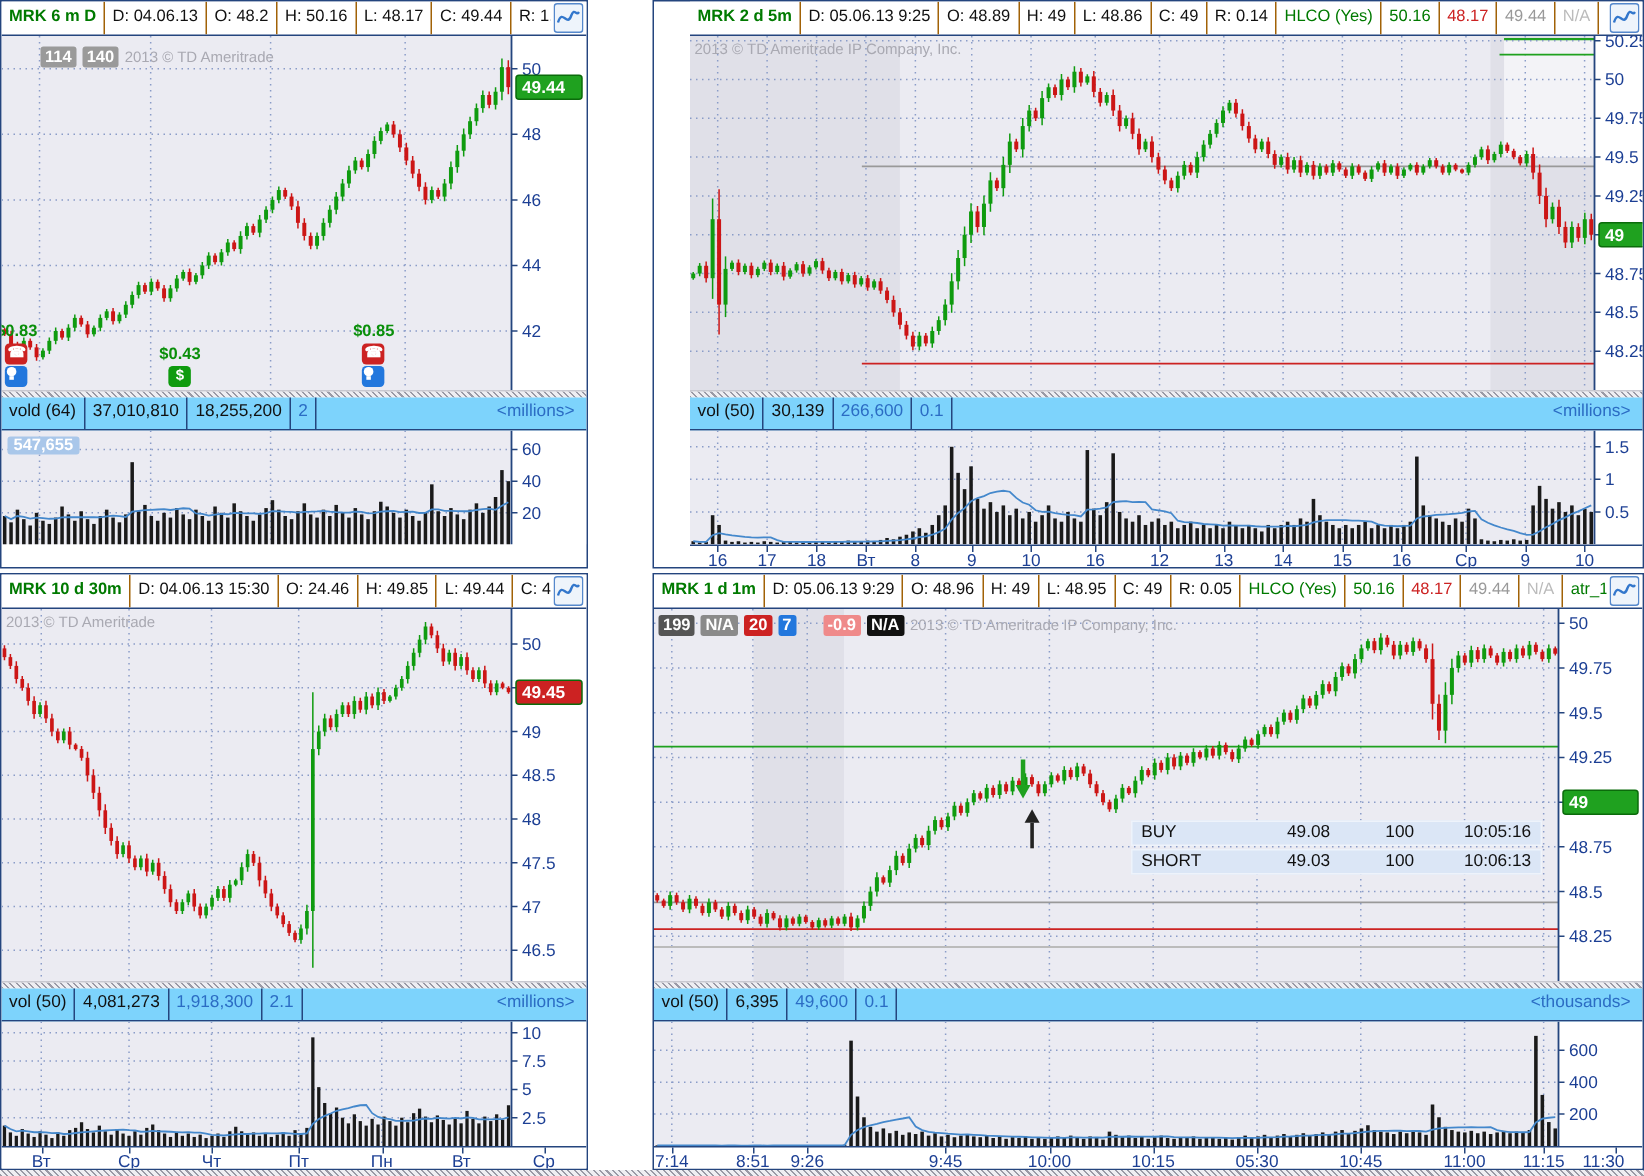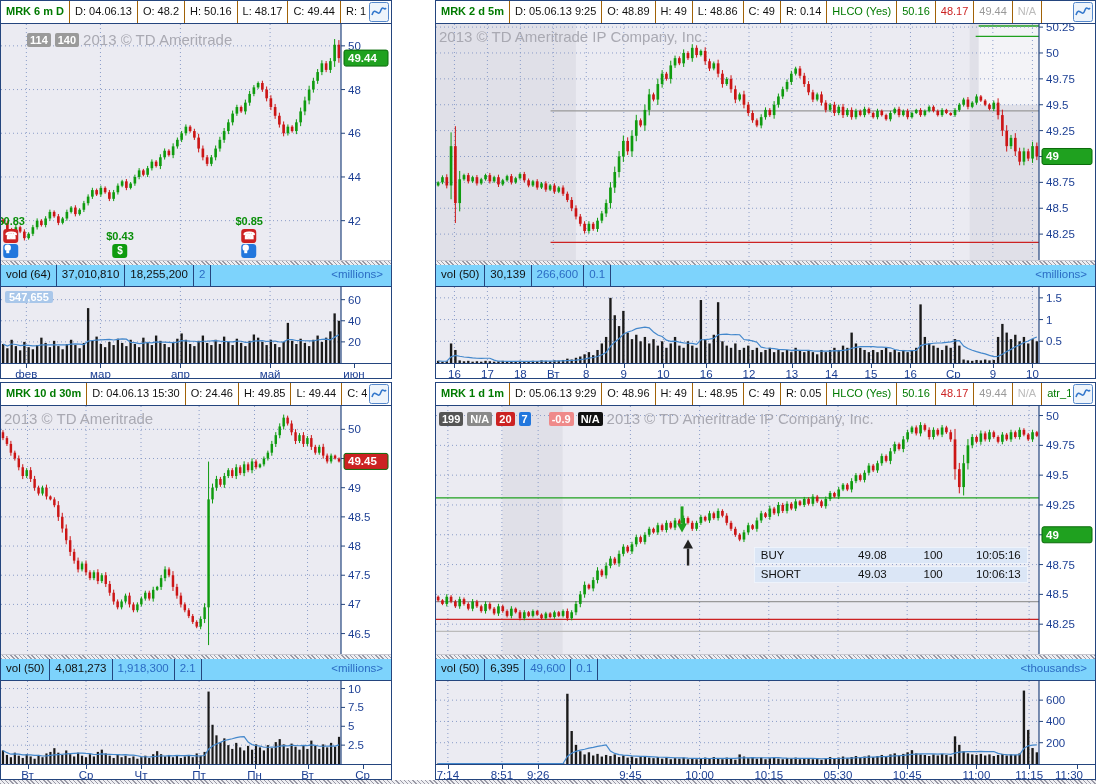--- a/index.html
+++ b/index.html
@@ -14,21 +14,21 @@
   .splitter{height:4px;background:repeating-linear-gradient(45deg,#9a9aa6 0 1px,#eeeef2 1px 3px);border-top:1px solid #c8c8d0;}
   .volhdr{display:flex;height:21px;border-bottom:1px solid #24457e;background:#7dd3fc;align-items:stretch;}
   .vcell{flex:none;white-space:nowrap;padding:0 5px;line-height:19px;font-size:11.5px;color:#111;border-right:1px solid #24457e;}
   .vcell.blue{color:#2b6cc4;}
   .vunit{flex:1;text-align:right;padding:0 8px;line-height:19px;font-size:11.5px;color:#2b6cc4;}
   .taxis{position:relative;height:20px;border-top:1px solid #24457e;background:#fff;}
   .tlabel{position:absolute;top:4px;transform:translateX(-50%);font-size:11.5px;color:#1c3f94;white-space:nowrap;}
   .ttick{position:absolute;top:0;width:1px;height:4px;background:#24457e;}
   .ov{position:absolute;display:flex;align-items:center;gap:4px;}
   .badge{font-size:11px;font-weight:bold;color:#fff;padding:0 3px;border-radius:2px;line-height:14px;}
-  .wmark{font-size:15px;color:#a9a9b2;white-space:nowrap;}
+  .wmark{font-size:10px;color:#a9a9b2;white-space:nowrap;}
   .evt{position:absolute;text-align:center;transform:translateX(-50%);}
   .evt .lbl{font-size:11px;font-weight:bold;color:#0a8f0a;margin-bottom:2px;white-space:nowrap;}
   .evt .ic{width:15px;height:14px;border-radius:3px;margin:1px auto 0;color:#fff;font-size:10px;line-height:14px;text-align:center;font-weight:bold;}
   .trtable{position:absolute;font-size:11.5px;color:#111;}
   .trrow{display:flex;margin-bottom:2px;background:#dbe6f6;border:1px solid #eef3fb;}
   .trrow span{padding:0 6px;line-height:15px;}
   .volbadge{position:absolute;left:4px;top:4px;background:#a9c7ea;color:#fff;font-weight:bold;font-size:11px;padding:0 4px;border-radius:2px;}
   .hatch{position:absolute;left:0;top:780px;width:1096px;height:4px;background:repeating-linear-gradient(45deg,#9a9aa6 0 1px,#eeeef2 1px 3px);}
   svg{display:block;}
 </style>
@@ -373,34 +373,22 @@
         <line x1="340" y1="0" x2="340" y2="76" stroke="#24457e" stroke-width="1.2"></line>
         <line x1="340" y1="12.666666666666664" x2="344" y2="12.666666666666664" stroke="#24457e"></line>
         <text x="347" y="16.666666666666664" font-size="11.5" font-family="Liberation Sans" fill="#1c3f94">60</text>
         <line x1="340" y1="33.77777777777778" x2="344" y2="33.77777777777778" stroke="#24457e"></line>
         <text x="347" y="37.77777777777778" font-size="11.5" font-family="Liberation Sans" fill="#1c3f94">40</text>
         <line x1="340" y1="54.888888888888886" x2="344" y2="54.888888888888886" stroke="#24457e"></line>
         <text x="347" y="58.888888888888886" font-size="11.5" font-family="Liberation Sans" fill="#1c3f94">20</text>
       </svg>
       <div class="volbadge">547,655</div>
     </div>
-    <div class="taxis">
-      <div class="ttick" style="left: 25.35px;"></div>
-      <div class="tlabel" style="left: 25.35px;">фев</div>
-      <div class="ttick" style="left: 99.45px;"></div>
-      <div class="tlabel" style="left: 99.45px;">мар</div>
-      <div class="ttick" style="left: 179.4px;"></div>
-      <div class="tlabel" style="left: 179.4px;">апр</div>
-      <div class="ttick" style="left: 269.1px;"></div>
-      <div class="tlabel" style="left: 269.1px;">май</div>
-      <div class="ttick" style="left: 352.95px;"></div>
-      <div class="tlabel" style="left: 352.95px;">июн</div>
-    </div>
   </div>
-<div id="p-tr" class="panel" style="left: 435px; top: 0px; width: 661px; height: 379px;">
+<div id="p-tr" class="panel" style="left: 435px; top: 0px; width: 661px; height: 379px; padding-left: 24px;">
     <div class="hdr">
       <div class="hdr-cells">
         <div class="hcell sym">MRK 2 d 5m</div>
         <div class="hcell">D: 05.06.13 9:25</div>
         <div class="hcell">O: 48.89</div>
         <div class="hcell">H: 49</div>
         <div class="hcell">L: 48.86</div>
         <div class="hcell">C: 49</div>
         <div class="hcell">R: 0.14</div>
         <div class="hcell" style="color: rgb(0, 122, 0);">HLCO (Yes)</div>

